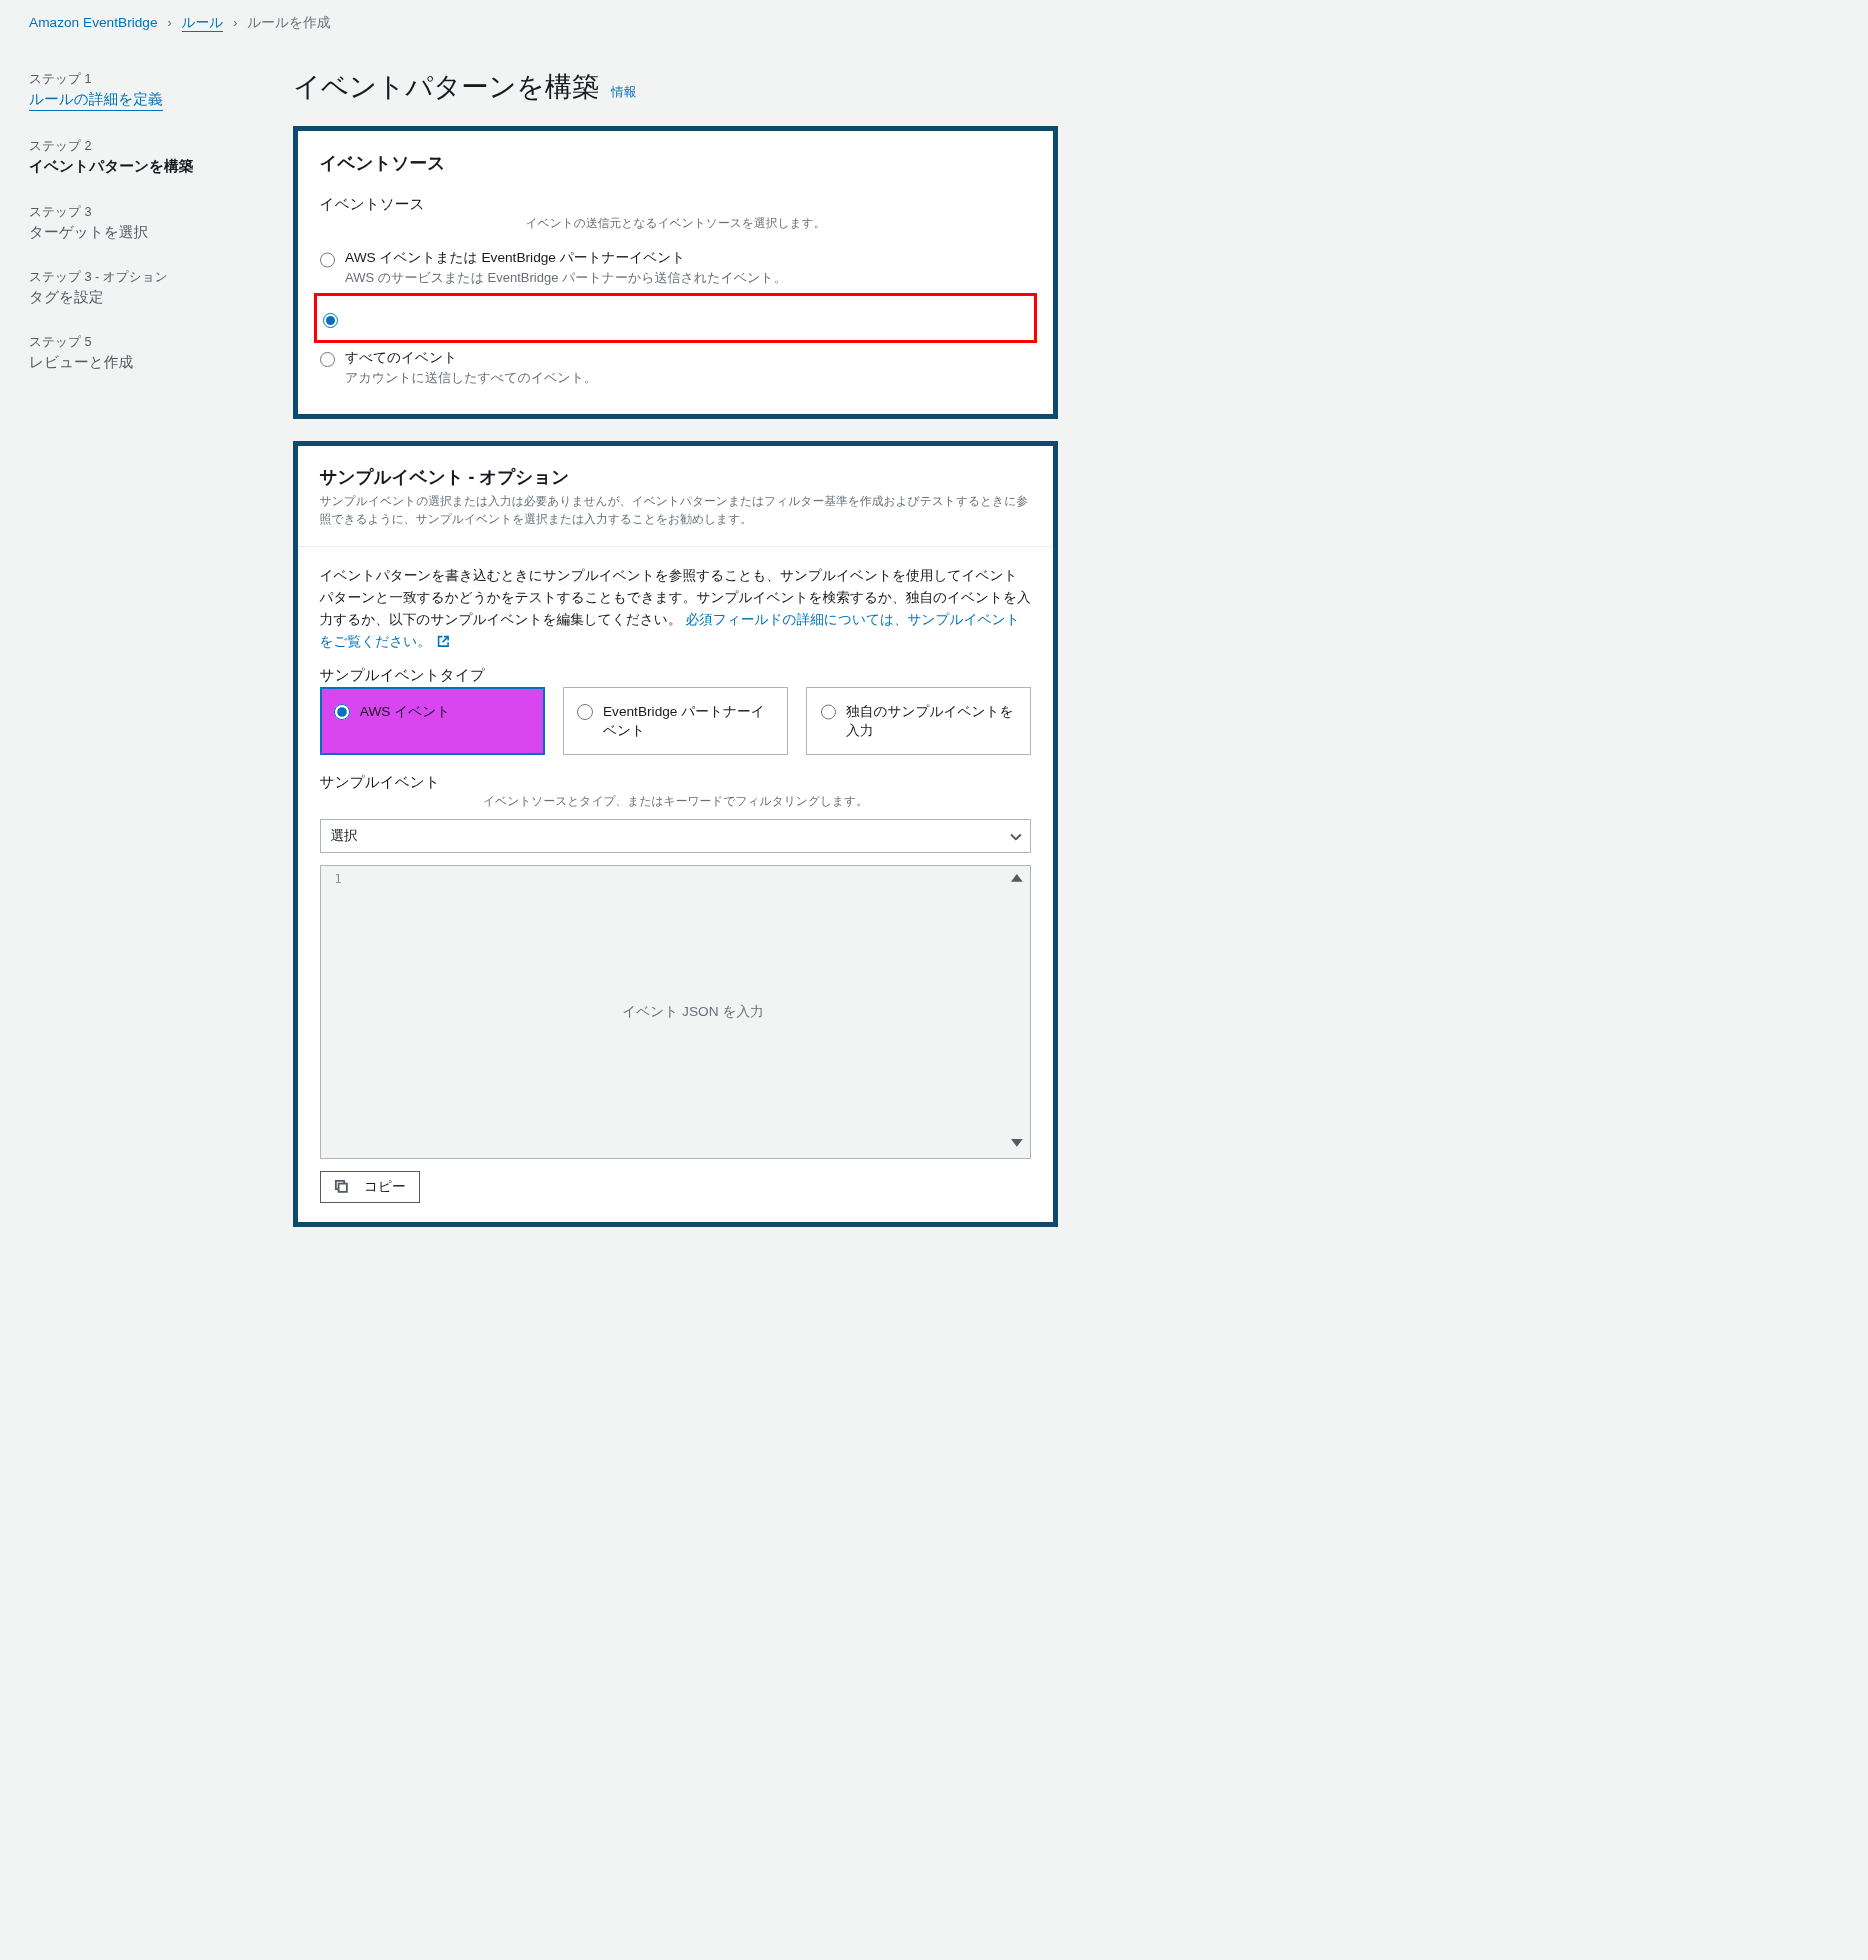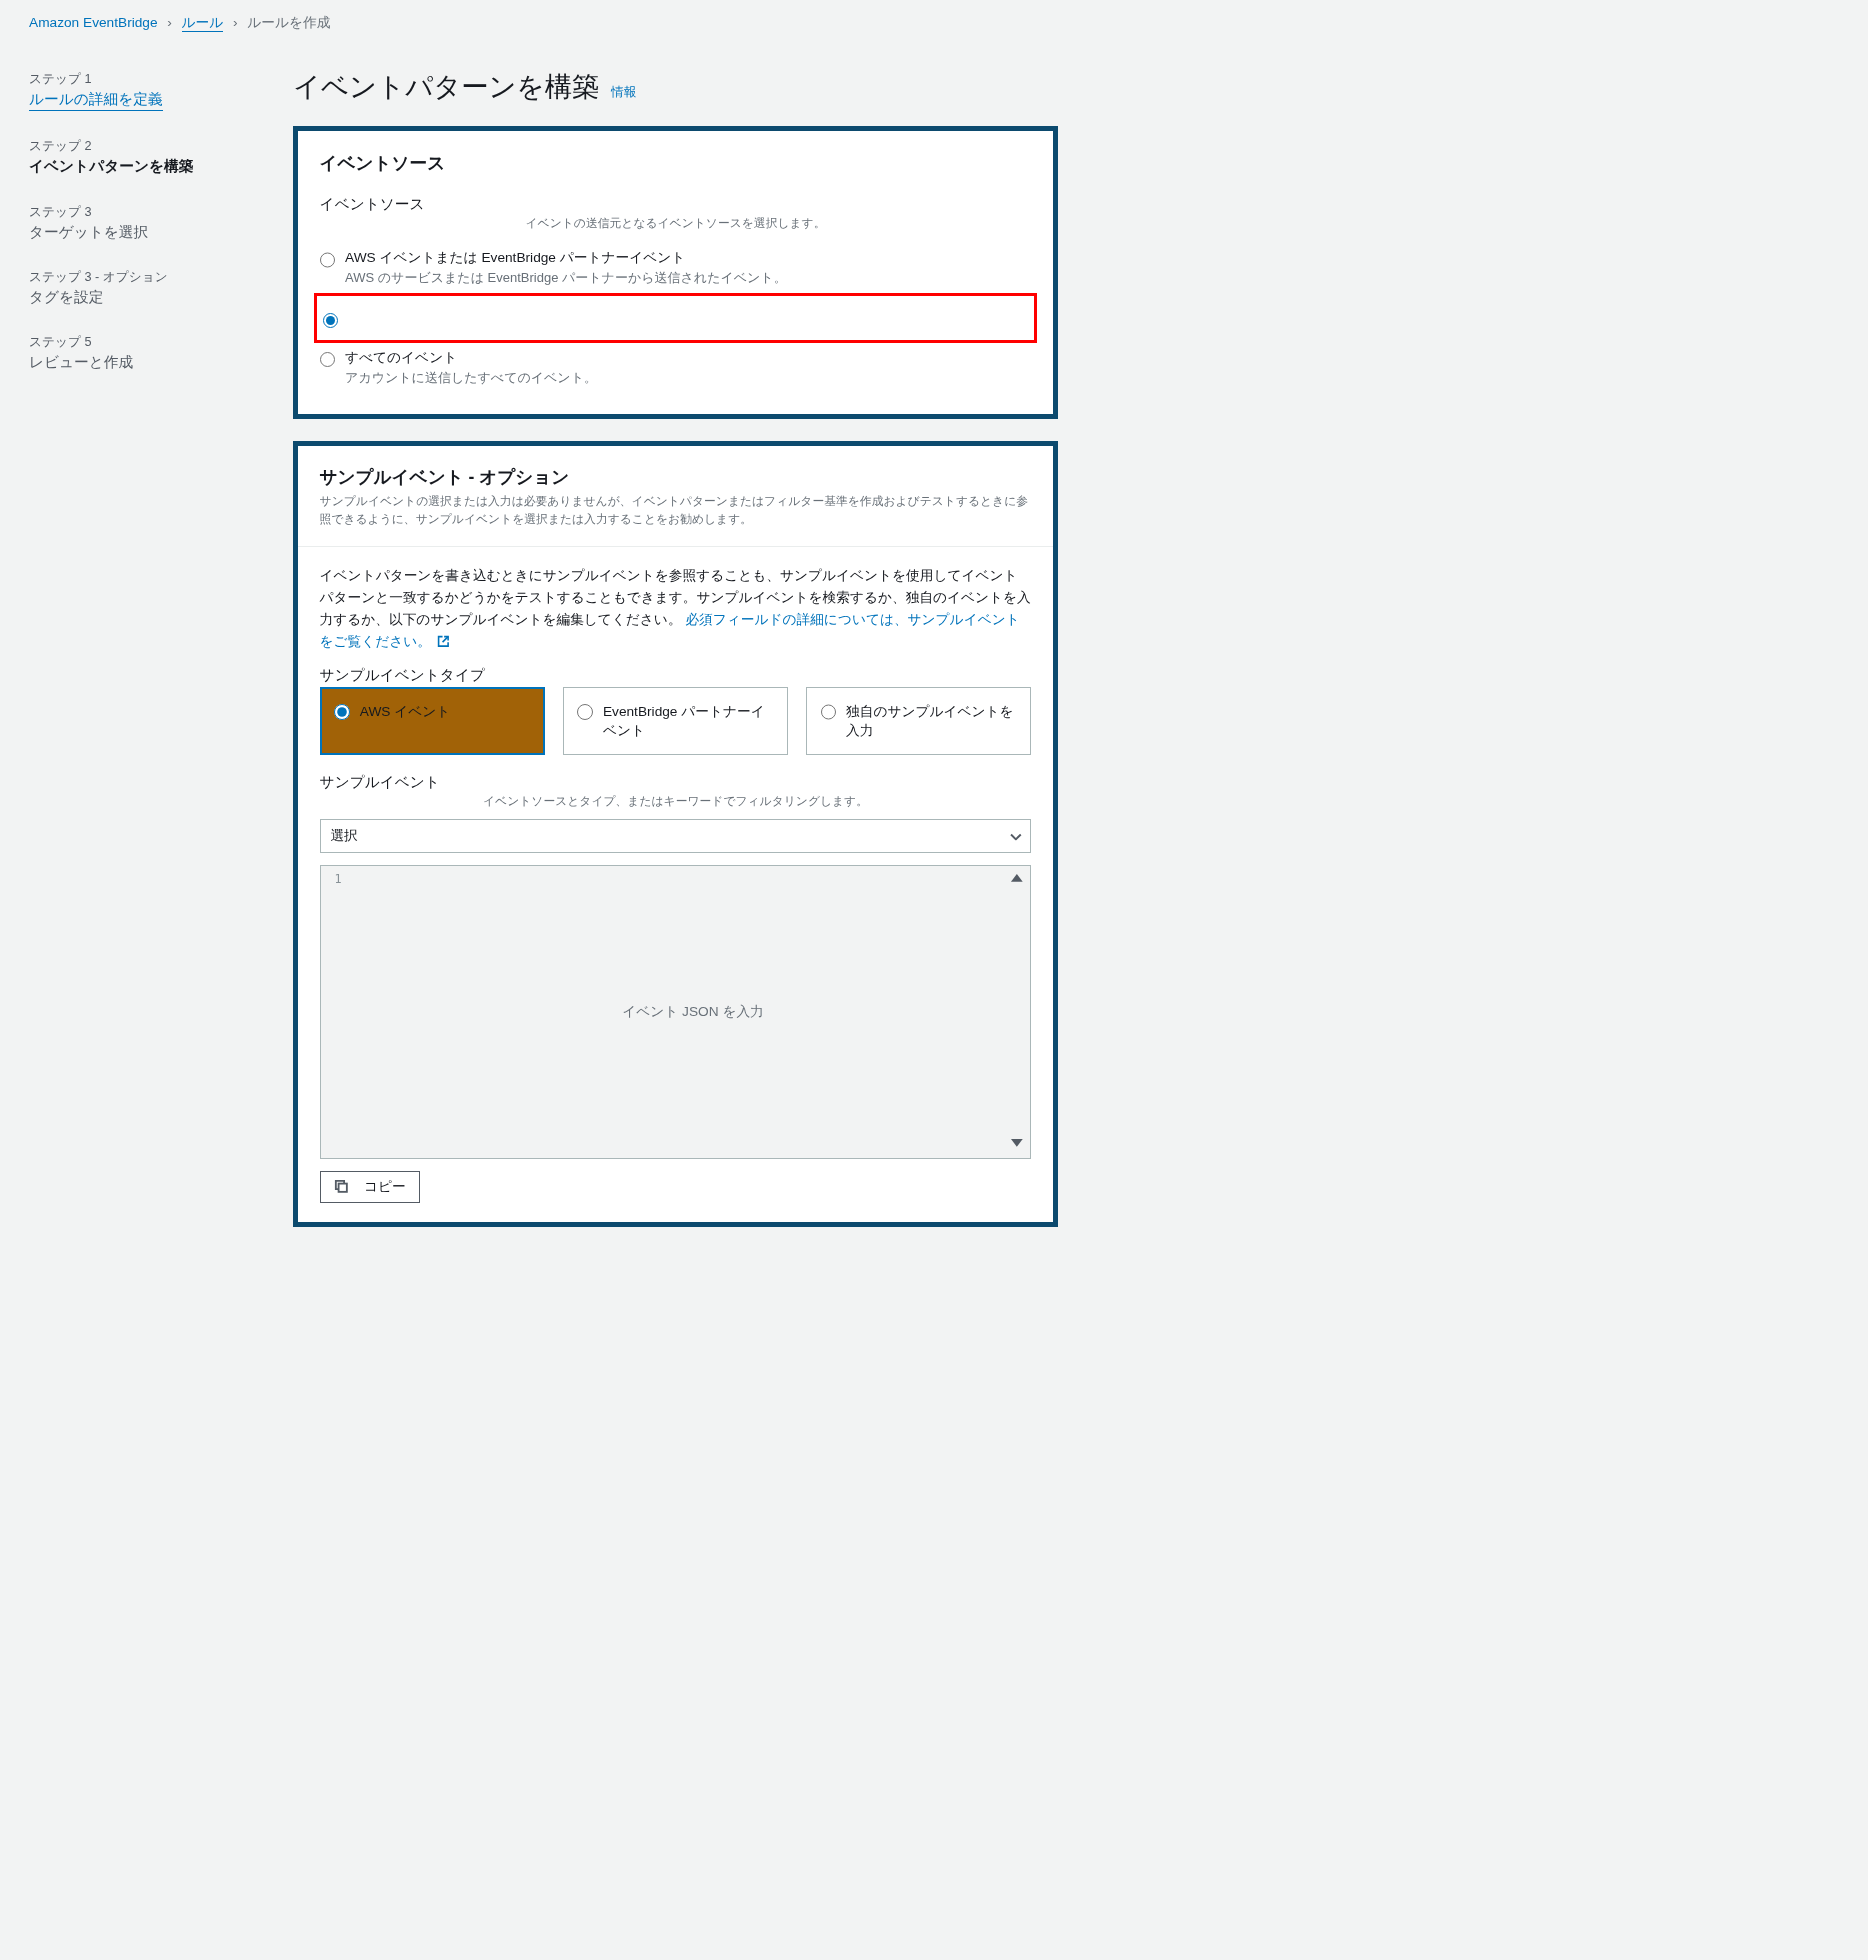--- a/index.html
+++ b/index.html
@@ -45,21 +45,21 @@
     .radio-desc { font-size: 13px; color: #687078; margin-top: 2px; }
     
     .highlight-box { border: 3.9px solid #ff0000; padding: 5.9px 7.8px 3.9px 5.9px; margin: -2px -5.9px; }
     
     .body-text { font-size: 13.7px; color: #16191f; line-height: 1.6; margin-bottom: 11.8px; }
     .body-text .link { color: #0073bb; cursor: pointer; }
     .ext-icon { display: inline-block; vertical-align: -2px; margin-left: 2px; }
     
     .tile-row { display: flex; gap: 17.6px; margin-bottom: 17.6px; }
     .tile { flex: 1; border: 1px solid #aab7b8; padding: 13.7px 13.7px; display: flex; align-items: flex-start; gap: 9.8px; cursor: pointer; min-height: 63px; }
-    .tile.selected { border: 2px solid #0073bb; background: #a16207; padding: 12.7px 12.7px; }
+    .tile.selected { border: 2px solid #0073bb; background: #d946ef; padding: 12.7px 12.7px; }
     .tile input[type="radio"] { margin-top: 2px; width: 15.7px; height: 15.7px; accent-color: #0073bb; flex-shrink: 0; }
     .tile-label { font-size: 13.7px; color: #16191f; line-height: 1.4; }
     
     .select-wrap { position: relative; }
     .select { width: 100%; border: 1px solid #aab7b8; background: #fff; padding: 6.9px 29px 6.9px 9.8px; font-size: 13.7px; color: #16191f; cursor: pointer; }
     .select-caret { position: absolute; right: 9.8px; top: 50%; transform: translateY(-50%); pointer-events: none; color: #545b64; }
     
     .editor { position: relative; border: 1px solid #aab7b8; background: #f2f3f3; margin-top: 11.8px; height: 294px; display: flex; }
     .gutter { width: 35px; background: #f2f3f3; text-align: center; padding-top: 5.9px; font-size: 11.8px; color: #879196; font-family: Consolas, Monaco, monospace; border-right: 0; }
     .editor-body { flex: 1; position: relative; }

